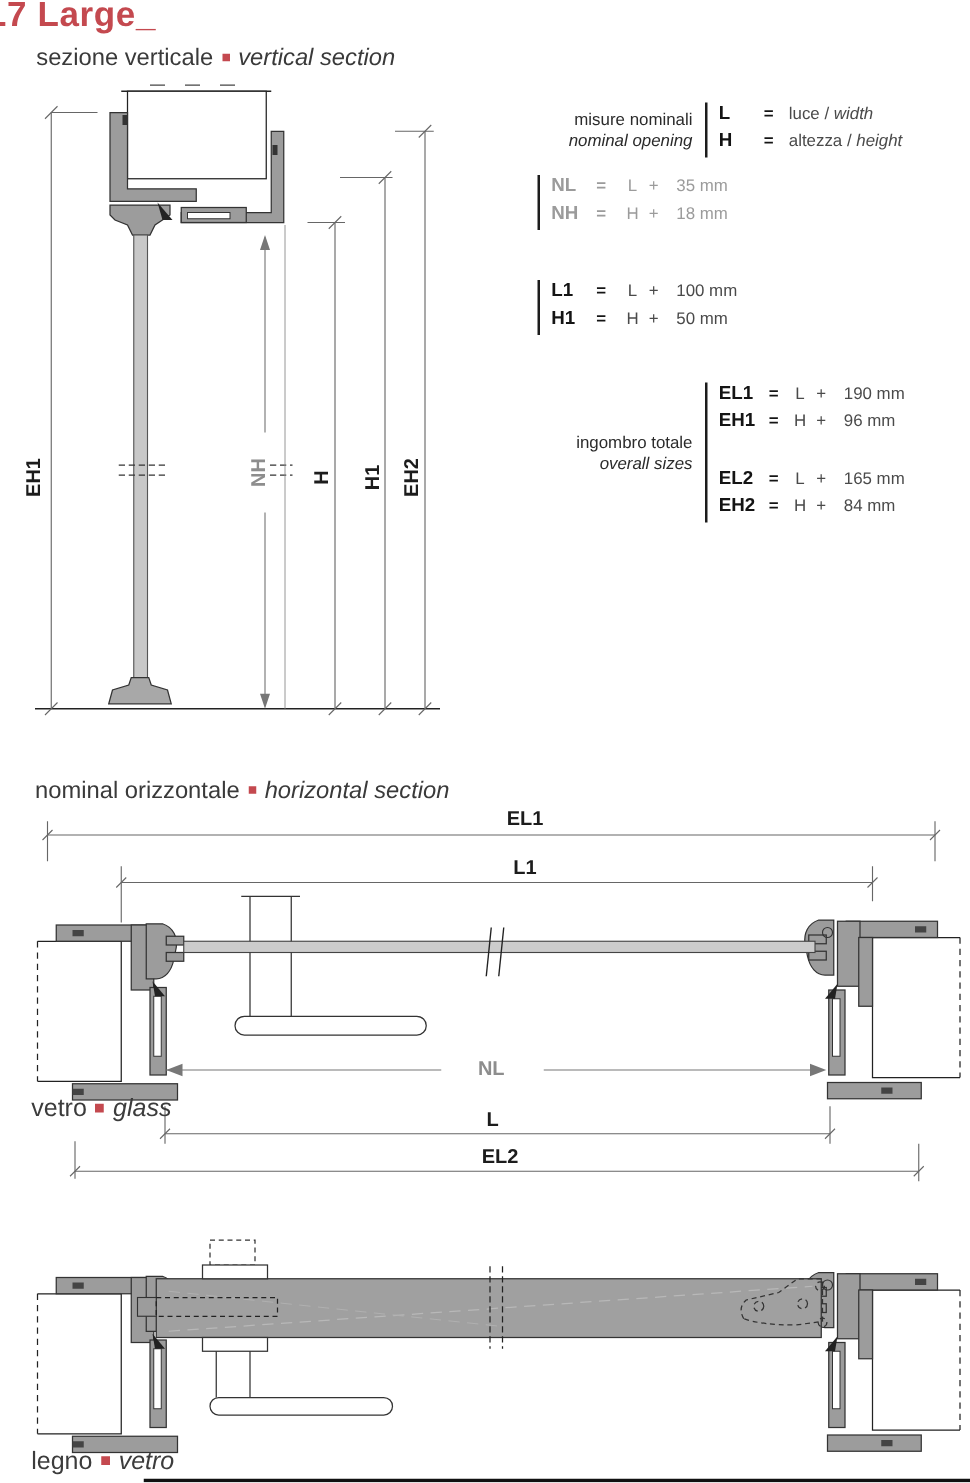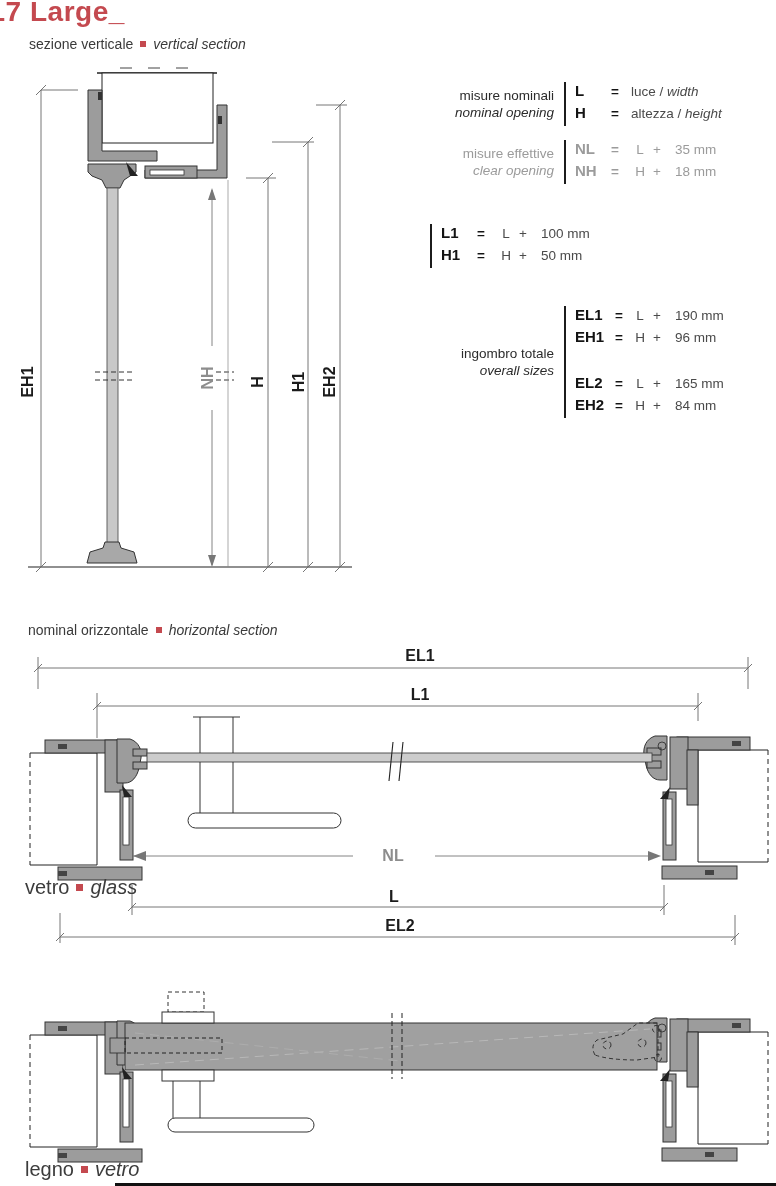--- a/index.html
+++ b/index.html
@@ -1,20 +1,20 @@
 <!DOCTYPE html>
 <html><head>
 <meta charset="utf-8">
 <style>
   html,body{margin:0;padding:0;background:#fff;}
   .page{position:relative;width:776px;height:1186px;background:#fff;overflow:hidden;
         font-family:"Liberation Sans",sans-serif;color:#2b2b2b;}
   .title{position:absolute;left:-12px;top:-4px;font-size:28px;font-weight:700;
          color:#c4494f;letter-spacing:.5px;}
-  .sec-head{position:absolute;font-size:14px;color:#3a3a3a;}
+  .sec-head{position:absolute;font-size:19px;color:#3a3a3a;}
   .sec-head .en{font-style:italic;}
   .bullet{display:inline-block;width:6px;height:6px;background:#c4494f;
           margin:0 7px 2px 7px;vertical-align:middle;}
   .caption{position:absolute;font-size:20px;color:#3c3c3c;}
   .caption .en{font-style:italic;}
   .caption .bullet{width:7px;height:7px;}
 
   
   .legend{position:absolute;left:430px;top:62px;width:330px;}
   .lblock{position:absolute;display:flex;align-items:center;}
@@ -135,24 +135,20 @@
         <div class="lrow">
           <span class="var">L</span><span class="eq">=</span><span>luce /</span>&nbsp;<span class="en" style="font-style:italic">width</span>
         </div>
         <div class="lrow">
           <span class="var">H</span><span class="eq">=</span><span>altezza /</span>&nbsp;<span class="en" style="font-style:italic">height</span>
         </div>
       </div>
     </div>
 
     <div class="lblock muted" style="top:78px;left:0;">
-      <div class="llabel">
-        <div>misure effettive</div>
-        <div class="en">clear opening</div>
-      </div>
       <div class="lrule"></div>
       <div class="lrows">
         <div class="lrow">
           <span class="var">NL</span>
             <span class="eq">=</span>
             <span class="base">L</span>
             <span class="plus">+</span>
             <span class="val">35 mm</span>
         </div>
         <div class="lrow">

